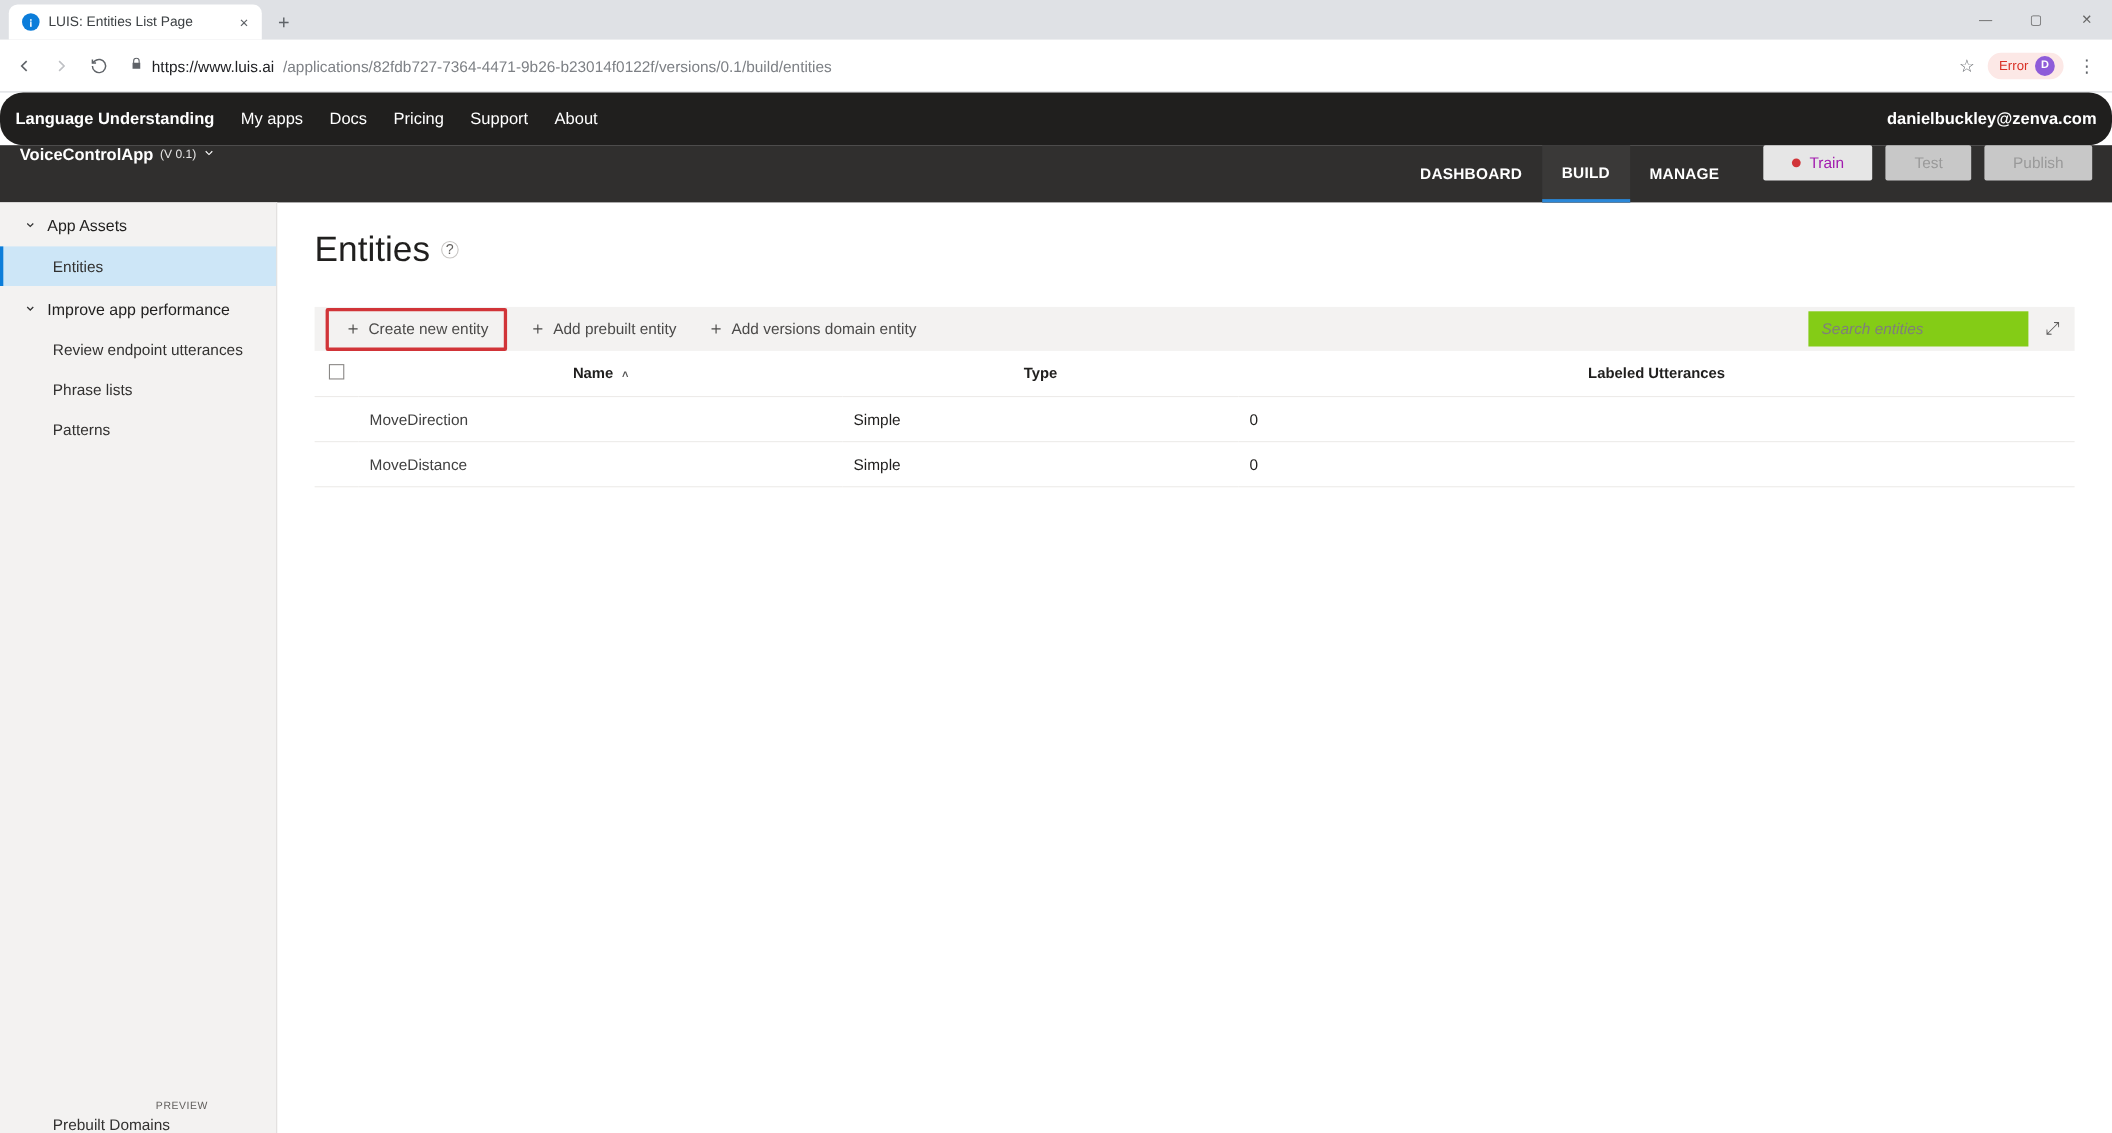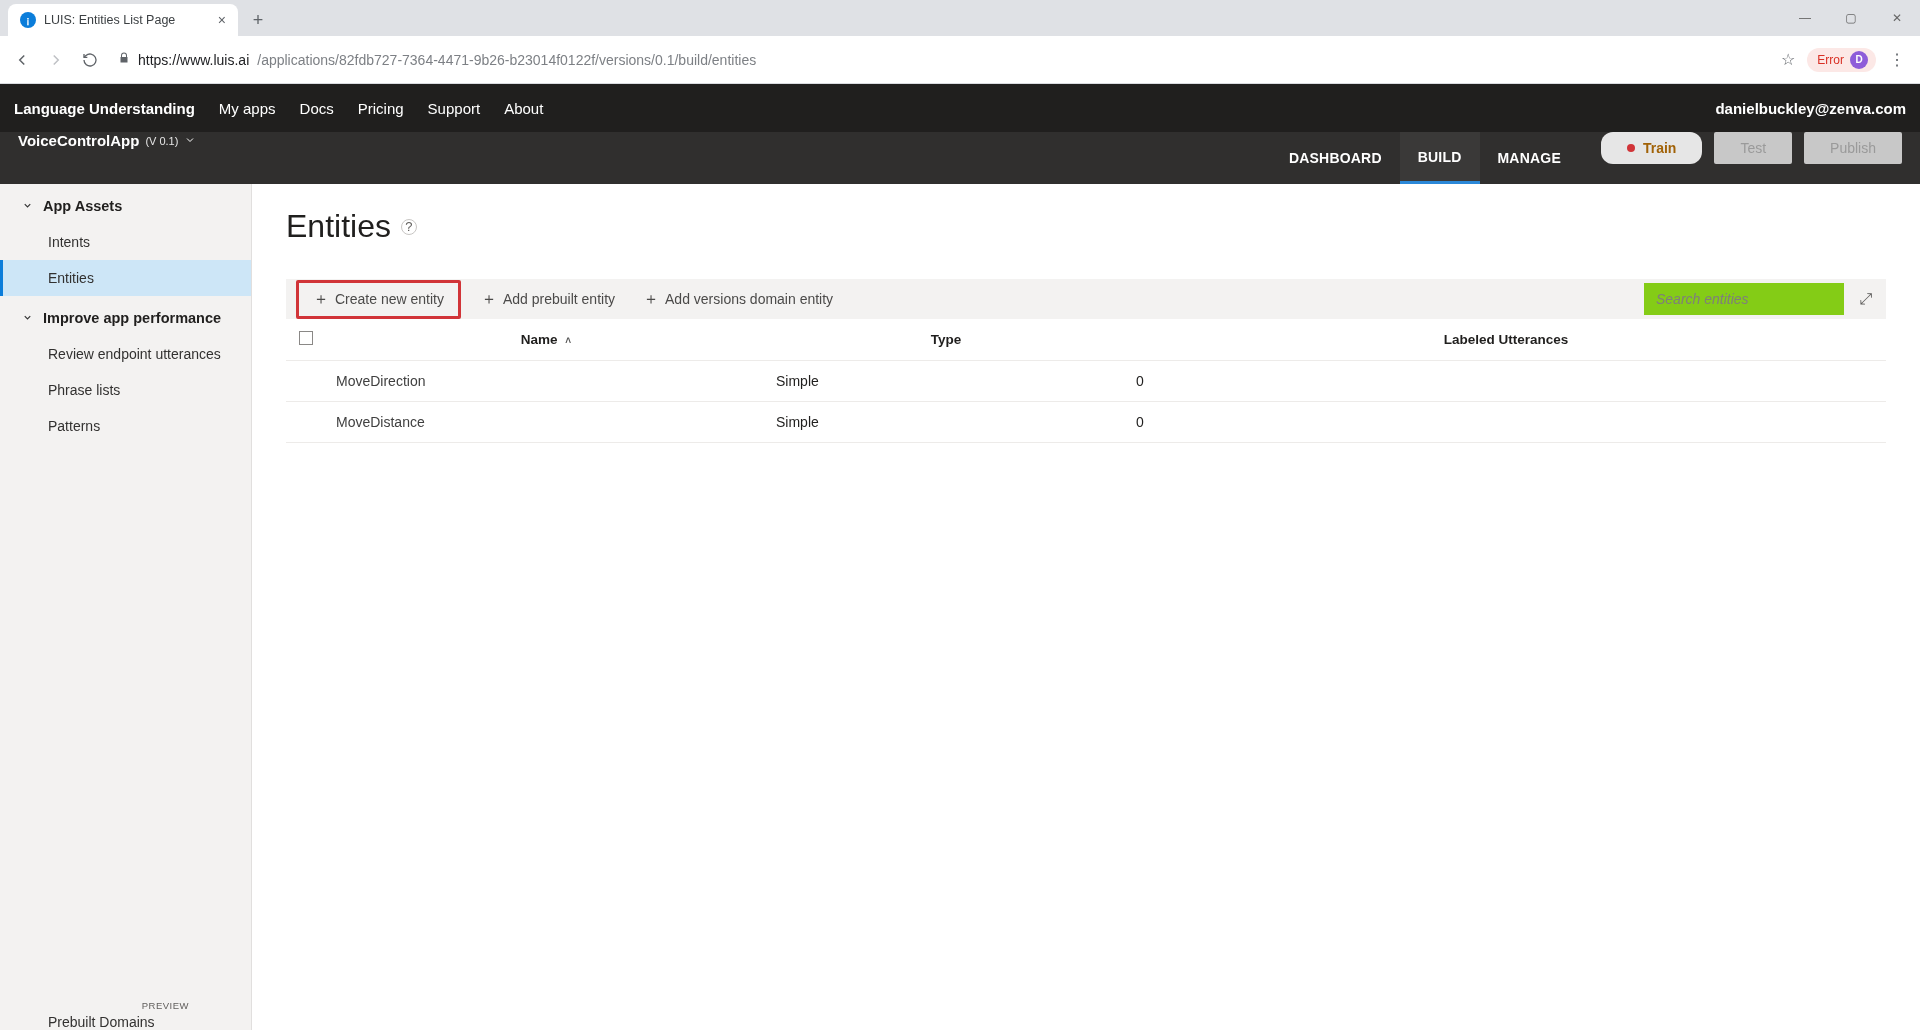--- a/index.html
+++ b/index.html
@@ -21,43 +21,43 @@
     .addr-field { flex: 1; display: flex; align-items: center; background: #fff; height: 28px; border-radius: 14px; padding: 0 8px; gap: 8px; font-size: 14px; }
     .addr-field .lock { color: #5f6368; font-size: 12px; }
     .url-dark { color: #202124; }
     .url-light { color: #7d8085; }
     .addr-star { color: #5f6368; font-size: 16px; }
     .error-badge { background: #fce8e6; color: #d93025; font-size: 12px; padding: 3px 8px 3px 10px; border-radius: 12px; display: flex; align-items: center; gap: 6px; margin-left: 6px; }
     .avatar { width: 18px; height: 18px; border-radius: 50%; background: #8e5cd9; color: #fff; font-size: 10px; display: flex; align-items: center; justify-content: center; font-weight: 600; }
     .menu-dots { width: 30px; text-align: center; color: #5f6368; font-size: 16px; }
 
     
-    .topnav { background: #201f1e; color: #fff; height: 48px; display: flex; align-items: center; padding: 0 14px; gap: 24px; font-size: 15px; }
+    .topnav { background: #201f1e; color: #fff; height: 48px; display: flex; align-items: center; padding: 0 14px; gap: 24px; font-size: 15px; border-radius: 21px; }
     .topnav .brand { font-weight: 600; }
     .topnav a { color: #fff; }
     .topnav .spacer { flex: 1; }
     .topnav .user { font-weight: 600; }
 
     
     .subnav { background: #302f2e; height: 52px; display: flex; align-items: flex-start; padding: 0 18px; color: #fff; }
     .appname { display: flex; align-items: center; gap: 6px; font-weight: 600; font-size: 15px; }
     .appname .ver { font-weight: 400; font-size: 11px; color: #e6e6e6; }
     .subnav .spacer { flex: 1; }
     .subnav-tabs { display: flex; align-self: stretch; }
     .subtab { padding: 0 18px; display: flex; align-items: center; font-weight: 600; font-size: 14px; letter-spacing: 0.2px; cursor: pointer; }
     .subtab.active { background: #3a3938; border-bottom: 3px solid #2b88d8; }
     .subnav-actions { display: flex; gap: 12px; margin-left: 22px; }
     .action-btn { height: 32px; padding: 0 26px; border-radius: 2px; font-size: 14px; display: flex; align-items: center; gap: 8px; background: #c8c8c8; color: #9a9a9a; }
-    .action-btn.train { background: #e6e6e6; color: #a16207; font-weight: 700; border-radius: 12px; }
+    .action-btn.train { background: #e6e6e6; color: #a21caf; font-weight: 400; }
     .dot-red { width: 8px; height: 8px; border-radius: 50%; background: #d13438; display: inline-block; }
 
     
     .main { display: flex; height: calc(1030px - 36px - 34px - 48px - 52px); }
     .sidebar { width: 252px; background: #f3f2f1; border-right: 1px solid #e1dfde; display: flex; flex-direction: column; }
-    .side-group { padding: 14px 18px 10px 22px; font-weight: 700; font-size: 14.5px; color: #201f1e; display: flex; align-items: center; gap: 10px; }
+    .side-group { padding: 14px 18px 10px 22px; font-weight: 400; font-size: 14.5px; color: #201f1e; display: flex; align-items: center; gap: 10px; }
     .chev { display: inline-block; transform: rotate(0); font-size: 11px; color: #333; }
     .side-item { padding: 10px 18px 10px 48px; font-size: 14px; color: #323130; cursor: pointer; }
     .side-item.active { background: #cde6f7; border-left: 3px solid #0b7dda; padding-left: 45px; }
     .sidebar .bottom { margin-top: auto; padding: 6px 18px 14px 48px; font-size: 14px; color: #323130; position: relative; }
     .preview-badge { position: absolute; right: 62px; top: -8px; font-size: 9.5px; color: #605e5c; letter-spacing: 0.5px; }
 
     .content { flex: 1; padding: 24px 34px; overflow: auto; }
     .page-title { font-size: 32px; font-weight: 400; color: #201f1e; display: flex; align-items: center; gap: 10px; }
     .help-badge { font-size: 13px; color: #605e5c; border: 1px solid #c8c6c4; border-radius: 50%; width: 16px; height: 16px; display: inline-flex; align-items: center; justify-content: center; }
 
@@ -177,21 +177,20 @@
 <div class="main">
   <div class="sidebar">
     <div class="side-group">
       <span class="chev">
         <svg width="11" height="11" viewBox="0 0 24 24" fill="none" stroke="#333" stroke-width="2.5">
             <path d="M6 9l6 6 6-6"></path>
           </svg>
       </span>
       <span>App Assets</span>
     </div>
-    <div class="side-item">Intents</div>
     <div class="side-item active">Entities</div>
 
     <div class="side-group">
       <span class="chev">
         <svg width="11" height="11" viewBox="0 0 24 24" fill="none" stroke="#333" stroke-width="2.5">
             <path d="M6 9l6 6 6-6"></path>
           </svg>
       </span>
       <span>Improve app performance</span>
     </div>

